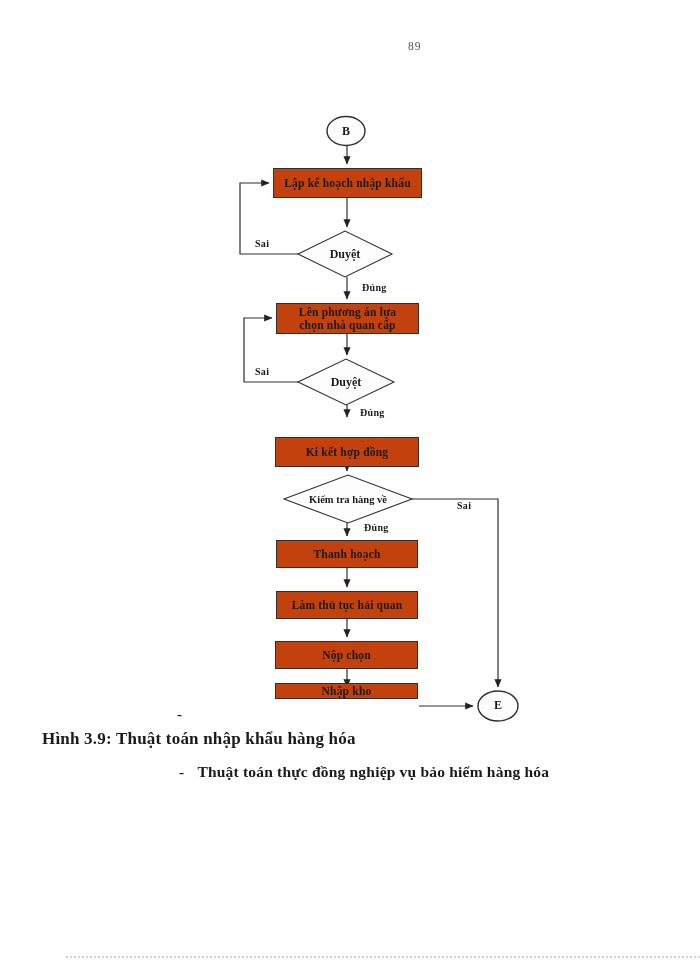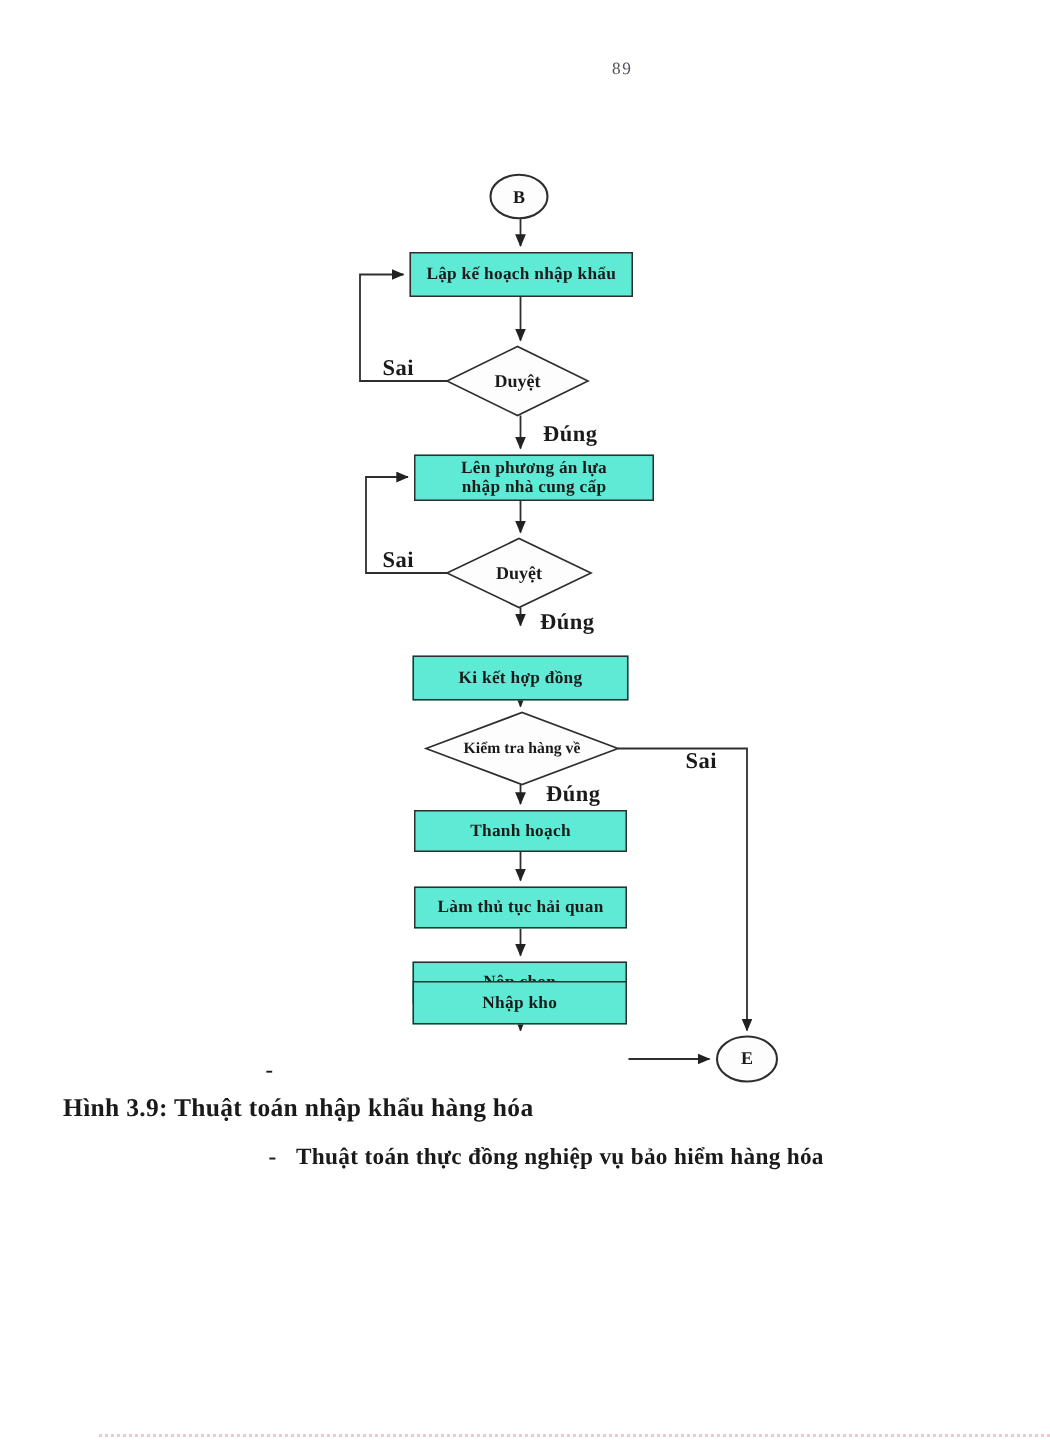--- a/index.html
+++ b/index.html
@@ -6,32 +6,32 @@
   .page{
     position:relative;width:700px;height:960px;background:#ffffff;overflow:hidden;
     font-family:"Liberation Serif", serif;color:#1a1a1a;margin-left:42px;
   }
   .pageno{
     position:absolute;top:40px;left:366px;font-size:11.5px;color:#52505a;
     letter-spacing:1px;
   }
   svg.wires{position:absolute;left:0;top:0;width:700px;height:960px;}
   .fbox{
-    position:absolute;border:1.4px solid #2e2e2e;background:#5eead4;
+    position:absolute;border:1.4px solid #2e2e2e;background:#c2410c;
     display:flex;align-items:center;justify-content:center;text-align:center;
     font-weight:bold;font-size:11.5px;letter-spacing:.2px;box-sizing:border-box;
     box-shadow:0 0 0 .4px rgba(120,140,170,.15) inset;
   }
   .fbox .two{line-height:13px;font-size:11.5px;}
   .dlabel{
     position:absolute;display:flex;align-items:center;justify-content:center;
     font-weight:bold;text-align:center;
   }
   .elabel{
-    position:absolute;font-weight:bold;font-size:15px;letter-spacing:.3px;
+    position:absolute;font-weight:bold;font-size:10px;letter-spacing:.3px;
   }
   .terminal-label{
     position:absolute;display:flex;align-items:center;justify-content:center;
     font-weight:bold;font-size:12px;
   }
   .caption{
     position:absolute;left:0;right:0;top:729px;
     font-weight:bold;font-size:17px;letter-spacing:.2px;
   }
   .stray-dash{position:absolute;left:135px;top:706px;font-weight:bold;font-size:15px;}
@@ -79,44 +79,44 @@
       <polygon points="256,254 303,231 350,254 303,277" stroke-width="1.1"></polygon>
       <polygon points="256,382 304,359 352,382 304,405" stroke-width="1.1"></polygon>
       <polygon points="242,499 306,475 370,499 306,523" stroke-width="1.1"></polygon>
     </g>
   </svg>
 
   <div class="fbox" style="left:231px;top:168px;width:149px;height:30px;">
     <span>Lập kế hoạch nhập khẩu</span>
   </div>
 
-  <div class="fbox" style="left:234px;top:303px;width:160px;height:31px;">
+  <div class="fbox" style="left:234px;top:303px;width:143px;height:31px;">
     <span class="two">
       <span>Lên phương án lựa</span><br>
-      <span>nhập nhà cung cấp</span>
+      <span>chọn nhà quan cấp</span>
     </span>
   </div>
 
   <div class="fbox" style="left:233px;top:437px;width:144px;height:30px;">
     <span>Ki kết hợp đồng</span>
   </div>
 
   <div class="fbox" style="left:234px;top:540px;width:142px;height:28px;">
     <span>Thanh hoạch</span>
   </div>
 
   <div class="fbox" style="left:234px;top:591px;width:142px;height:28px;align-items:center;">
     <span>Làm thủ tục hải quan</span>
   </div>
 
   <div class="fbox" style="left:233px;top:641px;width:143px;height:28px;">
     <span>Nộp chọn</span>
   </div>
 
-  <div class="fbox" style="left:233px;top:654px;width:143px;height:29px;">
+  <div class="fbox" style="left:233px;top:683px;width:143px;height:16px;">
     <span>Nhập kho</span>
   </div>
 
   <div class="dlabel" style="left:263px;top:246px;width:80px;height:16px;font-size:12px;">Duyệt</div>
   <div class="dlabel" style="left:264px;top:374px;width:80px;height:16px;font-size:12px;">Duyệt</div>
   <div class="dlabel" style="left:246px;top:492px;width:120px;height:14px;font-size:10.5px;">Kiểm tra hàng về</div>
 
   <div class="elabel" style="left:213px;top:238px;">Sai</div>
   <div class="elabel" style="left:320px;top:282px;">Đúng</div>
   <div class="elabel" style="left:213px;top:366px;">Sai</div>

